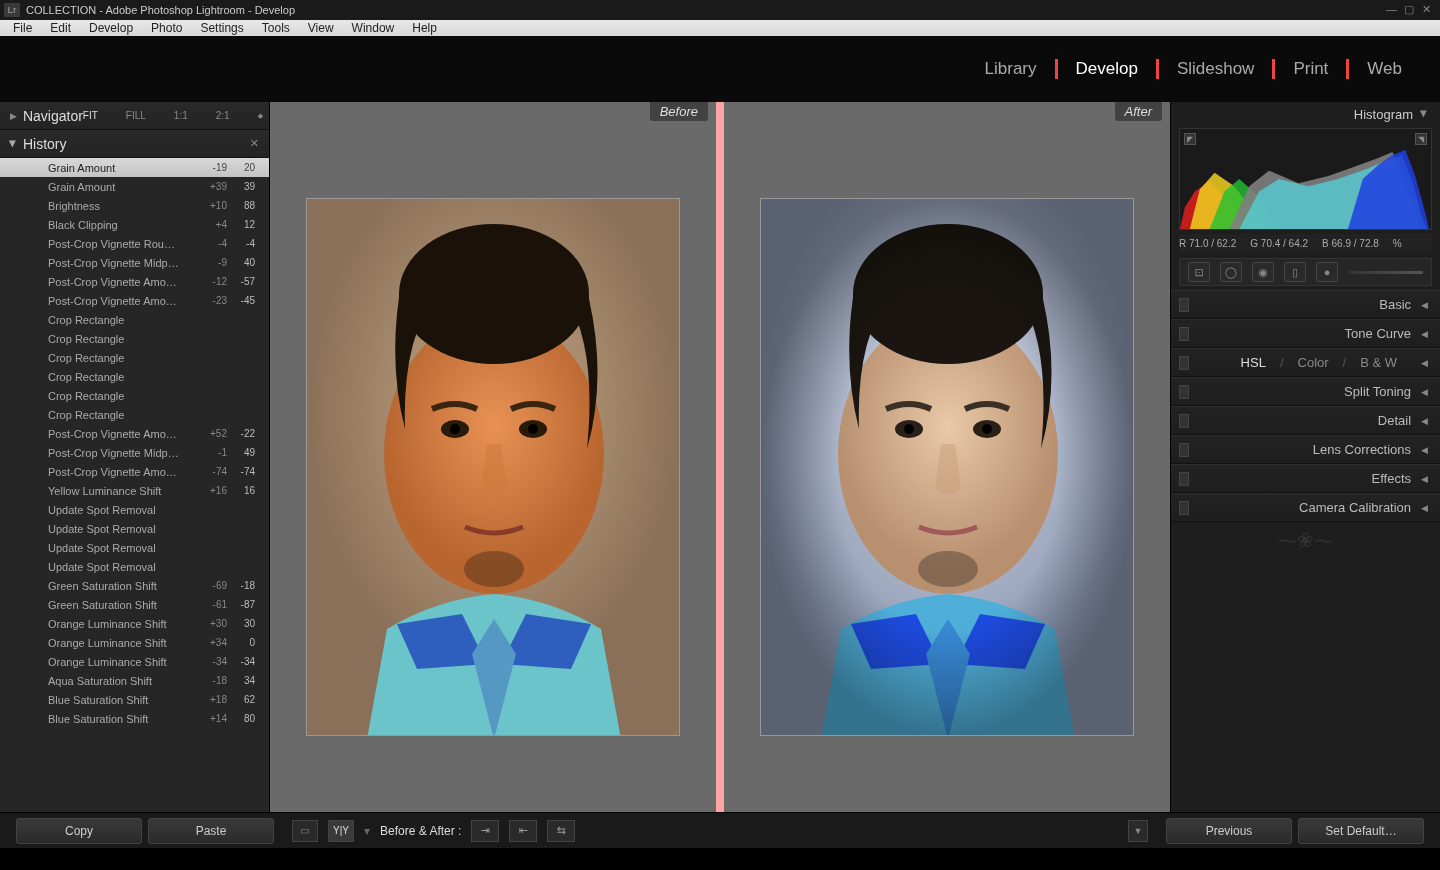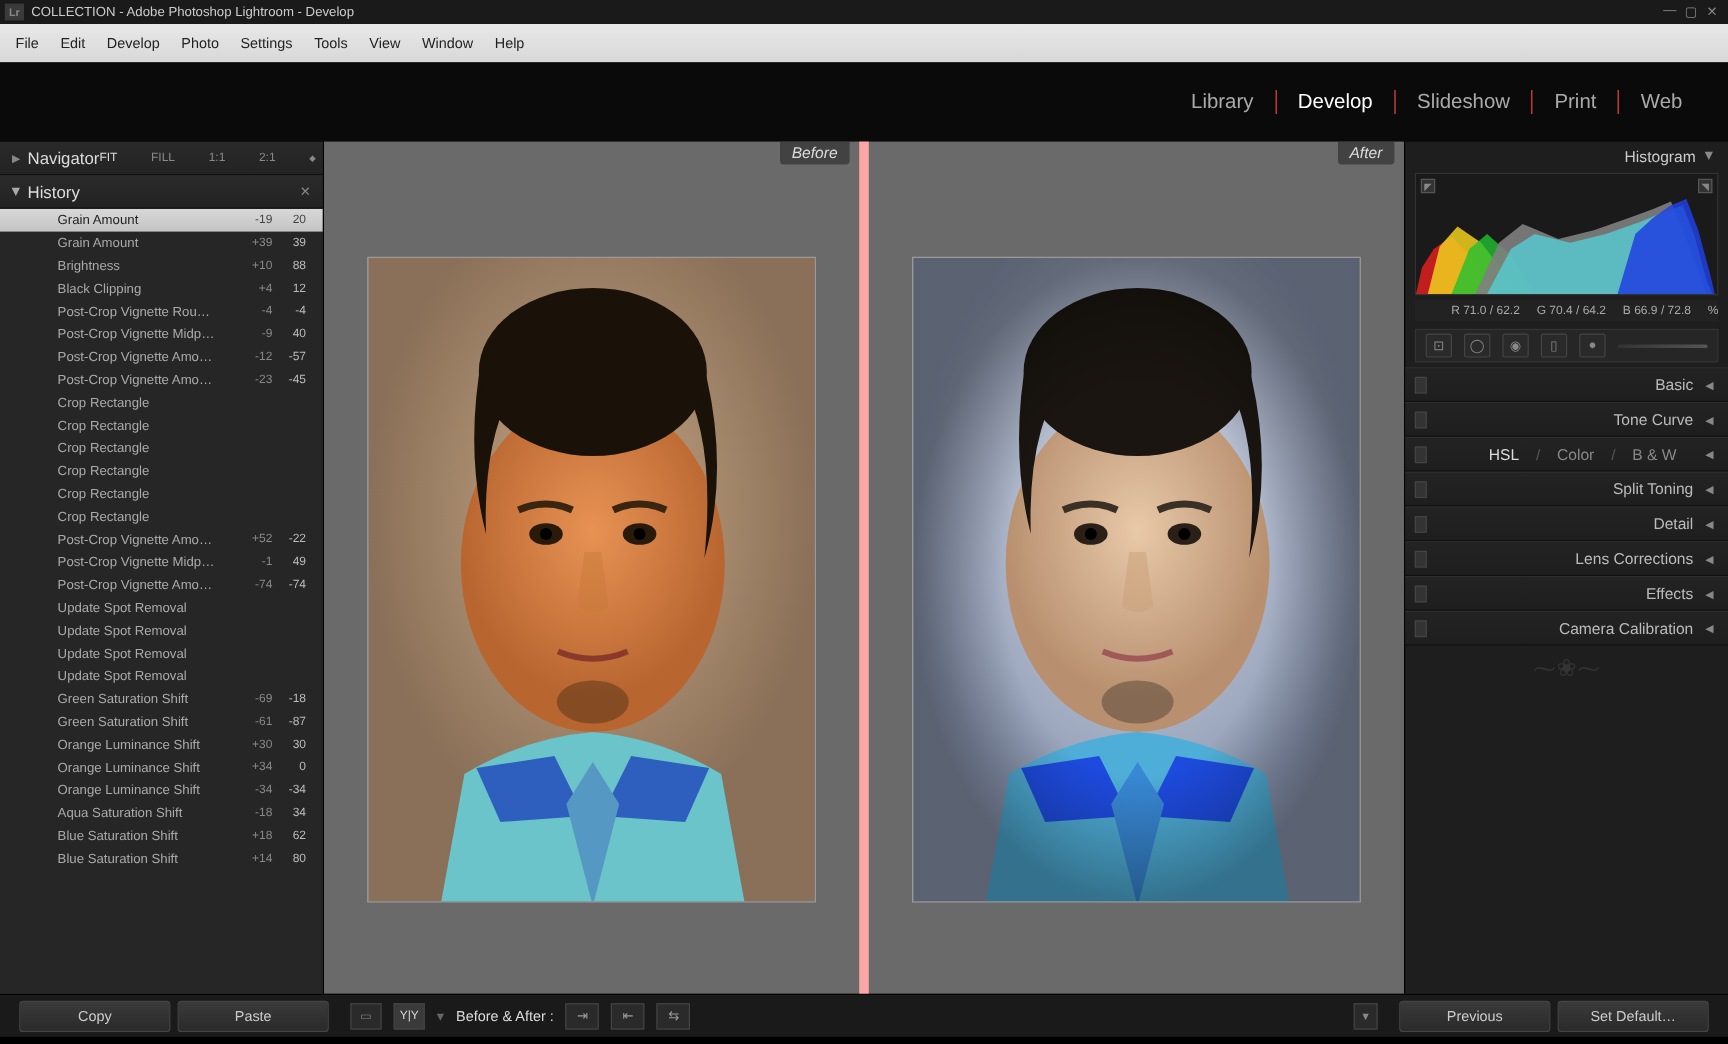--- a/index.html
+++ b/index.html
@@ -1,27 +1,27 @@
 <!DOCTYPE html>
 <html><head>
 <meta charset="utf-8">
 <style>
 *{margin:0;padding:0;box-sizing:border-box;font-family:"Segoe UI",Tahoma,sans-serif;user-select:none}
 body{width:1440px;height:870px;background:#000;overflow:hidden;color:#999;font-size:12px}
 .titlebar{height:20px;background:#1a1a1a;display:flex;align-items:center;padding:0 4px;color:#ccc;font-size:11px}
 .titlebar .lr{width:16px;height:14px;background:#3a3a3a;margin-right:6px;display:flex;align-items:center;justify-content:center;font-size:9px;font-weight:bold;color:#888}
 .titlebar .spacer{flex:1}
 .titlebar .winbtn{width:14px;height:14px;margin-left:4px;color:#888;font-size:11px;cursor:pointer}
-.menubar{height:32px;background:linear-gradient(#e8e8e8,#d8d8d8);display:flex;align-items:center;padding:0 4px;color:#222;font-size:12px}
+.menubar{height:16px;background:linear-gradient(#e8e8e8,#d8d8d8);display:flex;align-items:center;padding:0 4px;color:#222;font-size:12px}
 .menubar span{padding:2px 9px;cursor:pointer}
 .topstrip{height:66px;background:#0a0a0a;display:flex;align-items:center;padding:0 20px;position:relative}
 .logo{width:190px;height:42px;background:linear-gradient(90deg,#1a2138 0%,#E24B2C 40%,#FF9A56 55%,#FFD89B 65%,#1a2138 100%);position:relative;display:flex;align-items:center;justify-content:flex-end;padding-right:8px;color:#333;font-weight:bold;font-size:9px;letter-spacing:0.5px}
 .logo .tag{background:#fff;padding:1px 4px}
 .modules{margin-left:auto;display:flex;gap:0;align-items:center;color:#aaa;font-size:17px}
-.modules span{padding:0 18px;cursor:pointer;border-right:1px solid #ef4444}
+.modules span{padding:0 18px;cursor:pointer;border-right:3px solid #ef4444}
 .modules span:last-child{border-right:none}
 .modules .active{color:#fff}
 .main{height:710px;display:flex;background:#2a2a2a}
 .leftpanel{width:270px;background:#1e1e1e;display:flex;flex-direction:column;border-right:1px solid #000}
 .nav-hdr,.hist-hdr{height:28px;background:linear-gradient(#2a2a2a,#232323);display:flex;align-items:center;padding:0 10px;color:#ddd;font-size:14px;border-bottom:1px solid #111}
 .nav-hdr .tri{margin-right:6px;font-size:9px;color:#888}
 .nav-hdr .zoom{margin-left:auto;display:flex;gap:28px;font-size:10px;color:#888;align-items:center}
 .nav-hdr .zoom .sel{color:#ddd}
 .hist-hdr .tri{margin-right:6px;font-size:9px;color:#aaa;transform:rotate(90deg);display:inline-block}
 .hist-hdr .xbtn{margin-left:auto;color:#888;font-size:11px;cursor:pointer}
@@ -36,21 +36,21 @@
 .imgpane:last-child{border-right:none}
 .paneLbl{position:absolute;top:0;right:8px;background:rgba(50,50,50,0.7);padding:2px 10px;color:#ddd;font-style:italic;font-size:13px;border-radius:0 0 3px 3px}
 .photo{flex:1;display:flex;align-items:center;justify-content:center;padding:60px 20px 40px}
 .portrait{width:374px;height:538px;background:#888;border:1px solid #999;position:relative;overflow:hidden}
 .rightpanel{width:270px;background:#1e1e1e;display:flex;flex-direction:column;border-left:1px solid #000}
 .histo-hdr{height:24px;display:flex;align-items:center;justify-content:flex-end;padding:0 12px;color:#ccc;font-size:13px}
 .histo-hdr .tri{margin-left:8px;font-size:9px;color:#888;transform:rotate(90deg);display:inline-block}
 .histogram{height:102px;margin:2px 8px;background:#1a1a1a;border:1px solid #333;position:relative}
 .histo-svg{width:100%;height:100%}
 .histo-clip{position:absolute;top:4px;width:12px;height:12px;background:#333;border:1px solid #555;font-size:8px;display:flex;align-items:center;justify-content:center;color:#888}
-.rgbline{height:18px;display:flex;align-items:center;justify-content:flex-end;gap:14px;font-size:10px;color:#aaa;margin:2px 8px;background:#222}
+.rgbline{height:18px;display:flex;align-items:center;justify-content:flex-start;gap:14px;font-size:10px;color:#aaa;margin:2px 8px;background:#222}
 .toolstrip{height:28px;margin:4px 8px;background:#262626;border:1px solid #333;display:flex;align-items:center;gap:10px;padding:0 8px}
 .toolicon{width:22px;height:20px;border:1px solid #444;background:#2a2a2a;border-radius:2px;cursor:pointer;display:flex;align-items:center;justify-content:center;font-size:11px;color:#888}
 .panel-row{height:29px;display:flex;align-items:center;justify-content:flex-end;padding:0 12px;background:linear-gradient(#232323,#1e1e1e);color:#bbb;font-size:13px;border-top:1px solid #2e2e2e;border-bottom:1px solid #111;cursor:pointer;position:relative}
 .panel-row .sw{position:absolute;left:8px;width:10px;height:14px;background:#333;border:1px solid #444}
 .panel-row .tri{margin-left:10px;font-size:9px;color:#888}
 .panel-row.sub{color:#888;gap:14px}
 .panel-row.sub .sel{color:#ddd}
 .ornament{height:34px;display:flex;align-items:center;justify-content:center;color:#333;font-size:20px}
 .bottombar{height:36px;background:#1a1a1a;display:flex;align-items:center;padding:0 10px;border-top:1px solid #000}
 .bottombar-left{width:270px;display:flex;gap:6px;padding:0 6px}
@@ -181,20 +181,25 @@
         </div>
         <div class="hrow">
           <span>Post-Crop Vignette Midp…</span>
           <span class="v1">-1</span>
           <span class="v2">49</span>
         </div>
         <div class="hrow">
           <span>Post-Crop Vignette Amo…</span>
           <span class="v1">-74</span>
           <span class="v2">-74</span>
+        </div>
+        <div class="hrow">
+          <span>Yellow Luminance Shift</span>
+          <span class="v1">+16</span>
+          <span class="v2">16</span>
         </div>
         <div class="hrow">
           <span>Update Spot Removal</span>
         </div>
         <div class="hrow">
           <span>Update Spot Removal</span>
         </div>
         <div class="hrow">
           <span>Update Spot Removal</span>
         </div>

